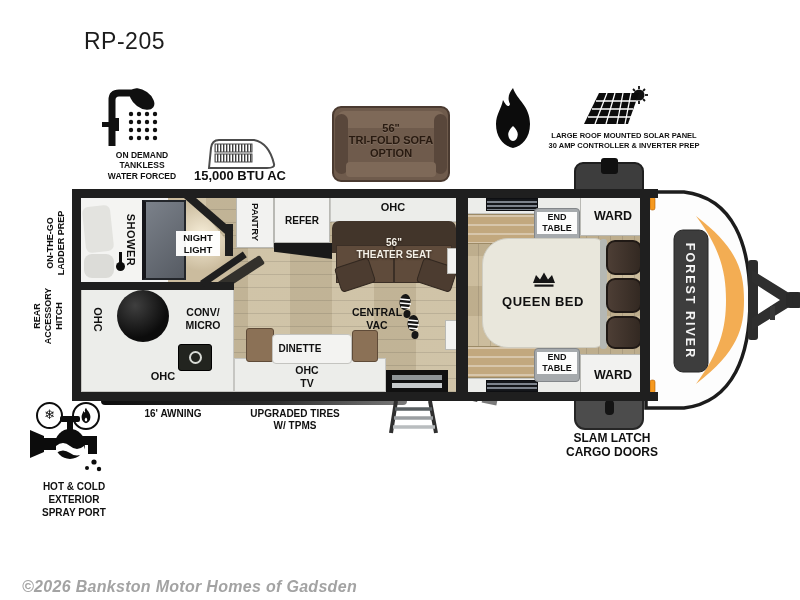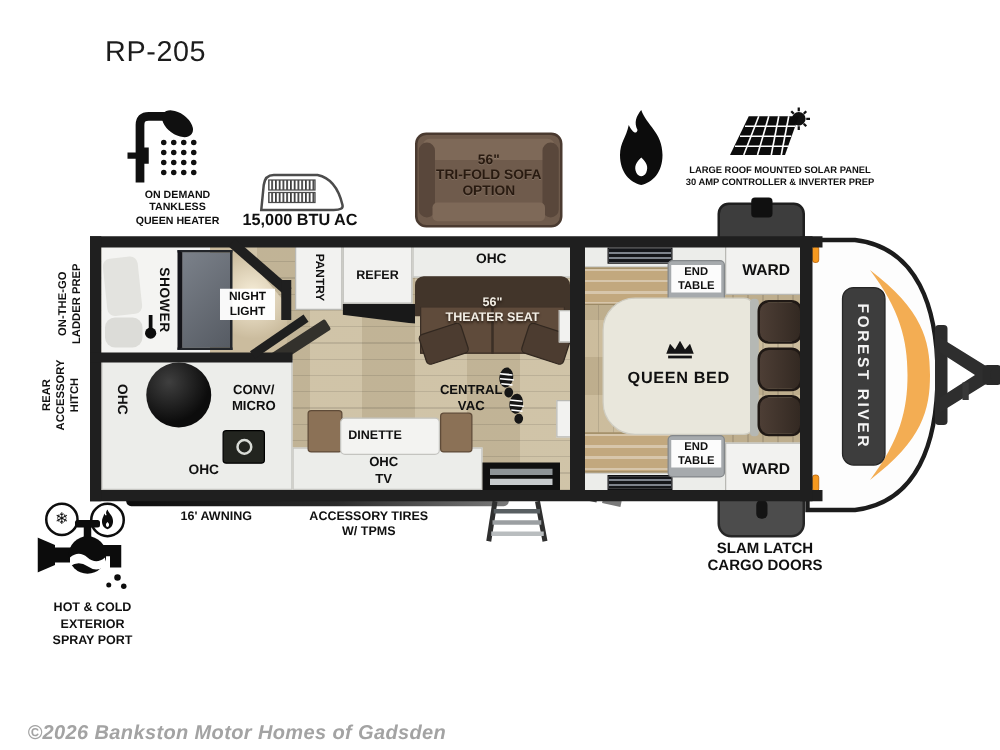--- a/index.html
+++ b/index.html
@@ -47,21 +47,21 @@
         <circle cx="47" cy="46" r="2.2"></circle>
         <circle cx="55" cy="46" r="2.2"></circle>
       <circle cx="31" cy="54" r="2.2"></circle>
         <circle cx="39" cy="54" r="2.2"></circle>
         <circle cx="47" cy="54" r="2.2"></circle>
         <circle cx="55" cy="54" r="2.2"></circle>
     </g>
   </svg>
   <div class="a lbl" style="left:92px;top:150px;width:100px;font-size:8.5px;">ON DEMAND
 TANKLESS
-QUEEN HEATER</div>
+WATER FORCED</div>
 
   <svg class="a" style="left:202px;top:136px" width="76" height="36" viewBox="0 0 76 36">
     <defs>
         <pattern id="achatch" width="3" height="36" patternUnits="userSpaceOnUse">
           <rect x="0" y="0" width="1.4" height="36" fill="#3c3c3c"></rect>
         </pattern>
       </defs>
     <path d="M7,32 L9,12 Q10,4 17,4 L52,4 Q67,7 72,28 Q73,32 65,32 Z" fill="#fff" stroke="#4c4c4c" stroke-width="2"></path>
     <rect x="13" y="8" width="37" height="8" fill="url(#achatch)" stroke="#4c4c4c" stroke-width="1"></rect>
     <rect x="13" y="18" width="37" height="8" fill="url(#achatch)" stroke="#4c4c4c" stroke-width="1"></rect>
@@ -255,21 +255,21 @@
   <div class="a wall" style="left:72px;top:392px;width:586px;height:9px;"></div>
   <div class="a wall" style="left:72px;top:189px;width:9px;height:212px;"></div>
   <div class="a wall" style="left:640px;top:189px;width:10px;height:212px;"></div>
   <div class="a wall" style="left:72px;top:282px;width:162px;height:8px;"></div>
   <div class="a wall" style="left:188px;top:191px;width:60px;height:8px;transform:rotate(41deg);transform-origin:top left;"></div>
   <div class="a wall" style="left:225px;top:224px;width:8px;height:32px;"></div>
   <div class="a wall" style="left:200px;top:281px;width:52px;height:7px;transform:rotate(-34.5deg);transform-origin:top left;"></div>
   <div class="a wall" style="left:456px;top:196px;width:12px;height:196px;"></div>
 
   <div class="a lbl" style="left:128px;top:408px;width:90px;font-size:10px;">16' AWNING</div>
-  <div class="a lbl" style="left:240px;top:408px;width:110px;font-size:10px;">ACCESSORY TIRES
+  <div class="a lbl" style="left:240px;top:408px;width:110px;font-size:10px;">UPGRADED TIRES
 W/ TPMS</div>
   <div class="a lbl" style="left:552px;top:431px;width:120px;font-size:12px;line-height:1.18;">SLAM LATCH
 CARGO DOORS</div>
 
   <div class="a" style="left:36px;top:402px;width:27px;height:27px;border:2.5px solid #0d0d0d;border-radius:50%;box-sizing:border-box;text-align:center;">
     <span style="font-size:13px;line-height:22px;color:#0d0d0d;">❄</span>
   </div>
   <div class="a" style="left:72px;top:402px;width:28px;height:28px;border:2.5px solid #0d0d0d;border-radius:50%;box-sizing:border-box;">
     <svg width="12" height="17" viewBox="0 0 46 64" style="display:block;margin:2.5px auto 0;">
       <path fill-rule="evenodd" fill="#0c0c0c" d="M23,2 C27,14 40,20 40,38 C40,52 32,60 23,62 C14,60 6,52 6,38 C6,28 11,24 13,14 C16,20 19,22 20,18 C17,12 19,7 23,2 Z M23,40 C27,44 29,47 27,52 C25,56 21,56 19,52 C17,47 19,44 23,40 Z"></path>

